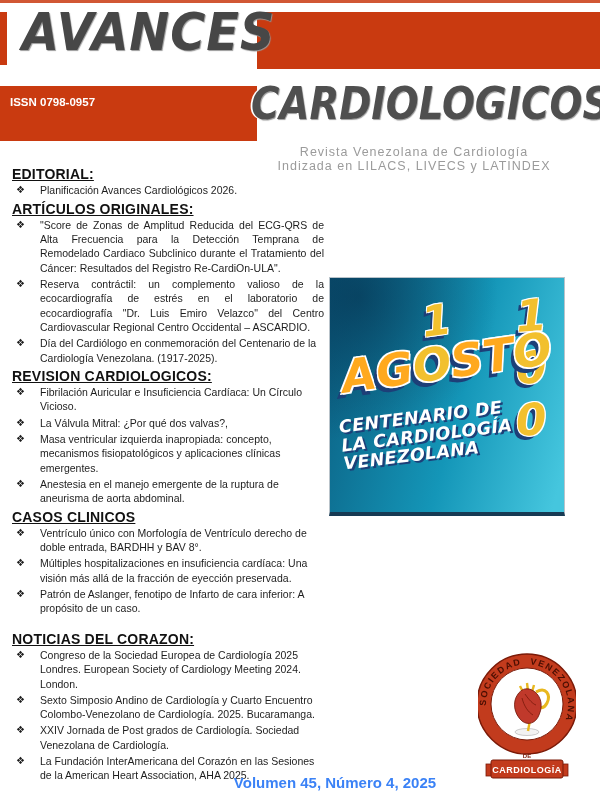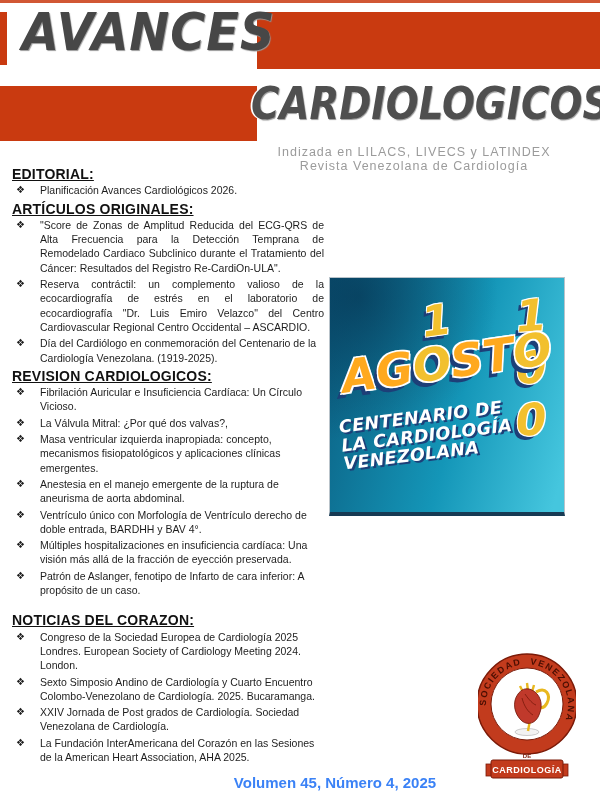--- a/index.html
+++ b/index.html
@@ -59,27 +59,28 @@
 
 <div class="page">
 
   <div class="top-line"></div>
   <div class="left-tab"></div>
   <div class="red-top"></div>
 
   <h1 class="avances">AVANCES</h1>
 
   <div class="issn-box">
+    <div>ISSN 0798-0957</div>
   </div>
 
   <h1 class="cardiologicos">CARDIOLOGICOS</h1>
 
   <div class="taglines">
+    <div>Revista Venezolana de Cardiología</div>
     <div>Indizada en LILACS, LIVECS y LATINDEX</div>
-    <div>Revista Venezolana de Cardiología</div>
   </div>
 
   <nav id="toc">
       <section class="toc-section">
         <h2 class="toc-heading">EDITORIAL:</h2>
         <div class="toc-item">
           <span class="bullet">❖</span>
           <span class="toc-text">Planificación Avances Cardiológicos 2026.</span>
         </div>
       </section>
@@ -90,21 +91,21 @@
           <span class="toc-text">"Score de Zonas de Amplitud Reducida del ECG-QRS de Alta Frecuencia para la Detección Temprana de Remodelado Cardiaco Subclinico durante el Tratamiento del Cáncer: Resultados del Registro Re-CardiOn-ULA".</span>
         </div>
         <div class="toc-item justify">
           <span class="bullet">❖</span>
           <span class="toc-text">Reserva contráctil: un complemento valioso de la ecocardiografía de estrés en el laboratorio de ecocardiografía "Dr. Luis Emiro Velazco" del Centro Cardiovascular Regional Centro Occidental – ASCARDIO.</span>
         </div>
       </section>
       <section class="toc-section">
         <div class="toc-item">
           <span class="bullet">❖</span>
-          <span class="toc-text">Día del Cardiólogo en conmemoración del Centenario de la Cardiología Venezolana.  (1919-2025).</span>
+          <span class="toc-text">Día del Cardiólogo en conmemoración del Centenario de la Cardiología Venezolana.  (1917-2025).</span>
         </div>
       </section>
       <section class="toc-section">
         <h2 class="toc-heading">REVISION CARDIOLOGICOS:</h2>
         <div class="toc-item">
           <span class="bullet">❖</span>
           <span class="toc-text">Fibrilación Auricular e Insuficiencia Cardíaca: Un Círculo Vicioso.</span>
         </div>
         <div class="toc-item">
           <span class="bullet">❖</span>
@@ -113,23 +114,24 @@
         <div class="toc-item">
           <span class="bullet">❖</span>
           <span class="toc-text">Masa ventricular izquierda inapropiada: concepto, mecanismos fisiopatológicos y aplicaciones clínicas emergentes.</span>
         </div>
         <div class="toc-item">
           <span class="bullet">❖</span>
           <span class="toc-text">Anestesia en el manejo emergente de la ruptura de aneurisma de aorta abdominal.</span>
         </div>
       </section>
       <section class="toc-section">
-        <div class="toc-item">
-          <span class="bullet">❖</span>
-          <span class="toc-text">Ventrículo único con Morfología de Ventrículo derecho de doble entrada, BARDHH y BAV 4°.</span>
+        <h2 class="toc-heading">CASOS CLINICOS</h2>
+        <div class="toc-item">
+          <span class="bullet">❖</span>
+          <span class="toc-text">Ventrículo único con Morfología de Ventrículo derecho de doble entrada, BARDHH y BAV 8°.</span>
         </div>
         <div class="toc-item">
           <span class="bullet">❖</span>
           <span class="toc-text">Múltiples hospitalizaciones en insuficiencia cardíaca: Una visión más allá de la fracción de eyección preservada.</span>
         </div>
         <div class="toc-item">
           <span class="bullet">❖</span>
           <span class="toc-text">Patrón de Aslanger, fenotipo de Infarto de cara inferior: A propósito de un caso.</span>
         </div>
       </section>

